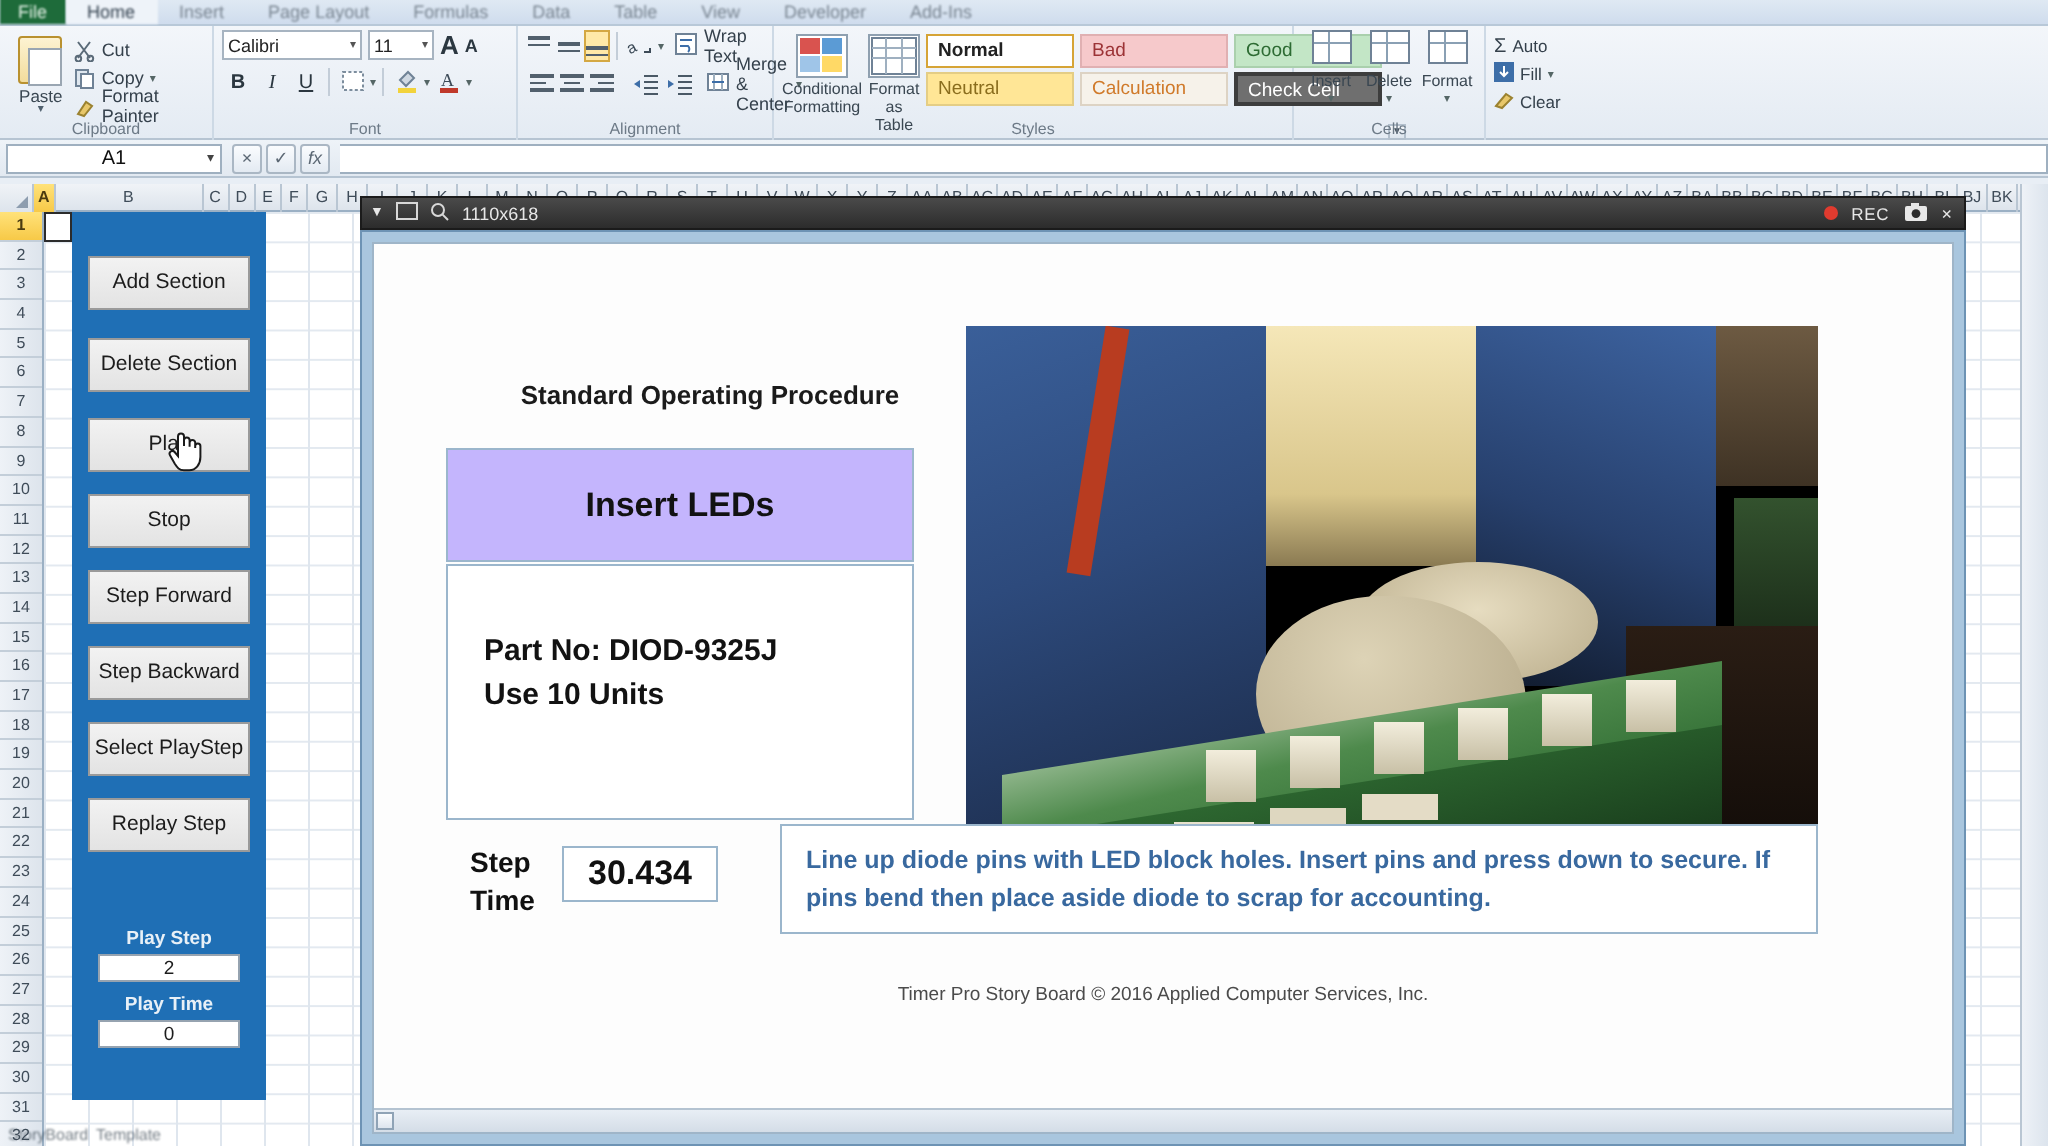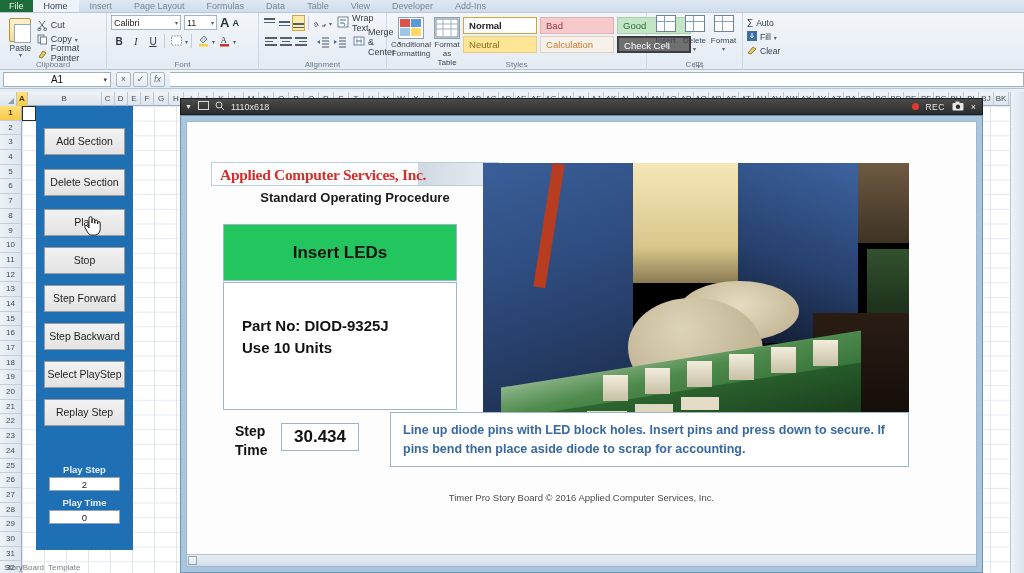--- a/index.html
+++ b/index.html
@@ -220,21 +220,21 @@
     font-family:"Liberation Serif", serif;
     font-weight:bold; font-size:15.5px; color:#d2302c; letter-spacing:-.3px;
     line-height:23px; padding-left:8px;
   }
   .sb-sop {
     position:absolute; left:24px; top:68px; width:288px; text-align:center;
     font-size:13px; font-weight:bold; color:#1b1b1b;
   }
   .sb-opbox {
     position:absolute; left:36px; top:102px; width:234px; height:57px;
-    border:1px solid #9bb6cc; background:#22c55e;
+    border:1px solid #9bb6cc; background:#c4b5fd;
     display:flex; align-items:center; justify-content:center;
     font-size:17px; font-weight:bold; color:#121212;
   }
   .sb-partbox {
     position:absolute; left:36px; top:160px; width:234px; height:128px;
     border:1px solid #9bb6cc; background:#fff; padding:32px 0 0 18px;
   }
   .sb-part-line { font-size:15px; font-weight:bold; color:#121212; line-height:22px; }
 
   .sb-photo {
@@ -736,23 +736,20 @@
               <circle cx="6" cy="5.8" r="2.2" fill="#2c2c2c"></circle>
             </svg>
         </span>
         <span>×</span>
       </div>
     </div>
 
     <div class="rec-body">
       <div class="rec-inner">
 
-        <div class="sb-logo-box">
-          <div class="sb-logo-txt">Applied Computer Services, Inc.</div>
-        </div>
         <div class="sb-sop">Standard Operating Procedure</div>
 
         <div class="sb-opbox">Insert LEDs</div>
 
         <div class="sb-partbox">
           <div class="sb-part-line">Part No: DIOD-9325J</div>
           <div class="sb-part-line">Use 10 Units</div>
         </div>
 
         <div class="sb-photo">

